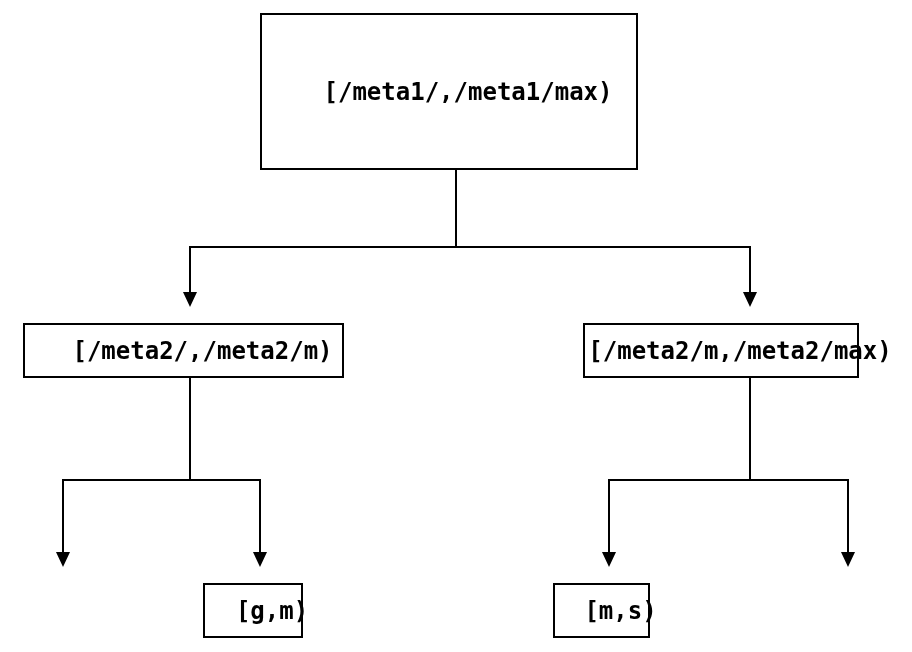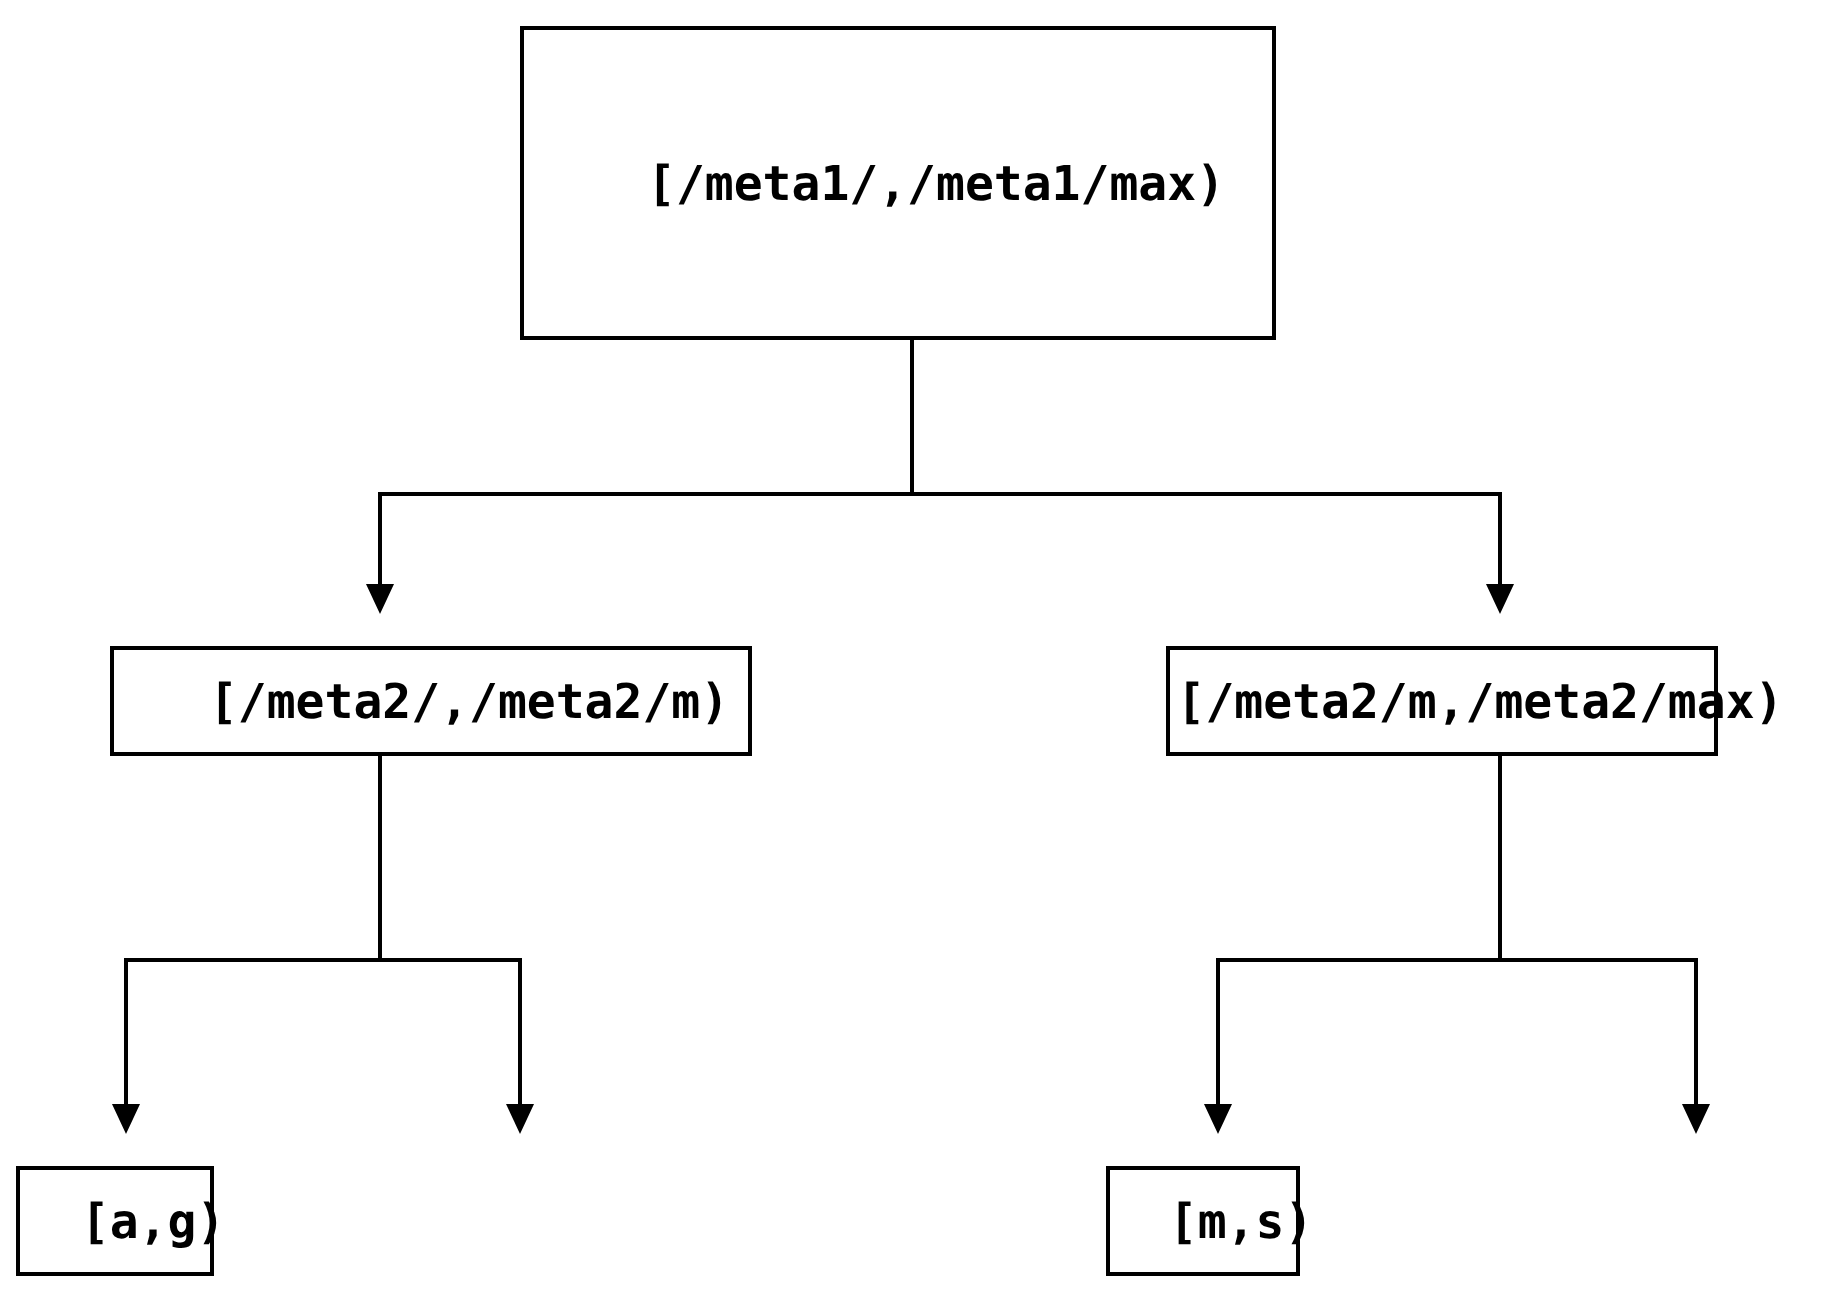--- a/index.html
+++ b/index.html
@@ -68,23 +68,23 @@
     <path d="M750 378 V480"></path>
     <path d="M609 480 H848"></path>
     <path d="M609 479 V553"></path>
     <polygon points="602,552 616,552 609,567"></polygon>
     <path d="M848 479 V553"></path>
     <polygon points="841,552 855,552 848,567"></polygon>
   </svg>
 
   <div class="node" style="left:260px; top:13px; width:378px; height:157px;">[/meta1/,/meta1/max)</div>
 
-  <div class="node" style="left:23px; top:323px; width:321px; height:55px;margin-left:32px;">[/meta2/,/meta2/m)</div>
+  <div class="node" style="left:23px; top:323px; width:321px; height:55px;">[/meta2/,/meta2/m)</div>
 
   <div class="node" style="left:583px; top:323px; width:276px; height:55px;">[/meta2/m,/meta2/max)</div>
 
-  <div class="node" style="left:8px; top:583px; width:99px; height:55px;">[a,g)</div>
 
+  <div class="node" style="left:203px; top:583px; width:100px; height:55px;">[g,m)</div>
 
   <div class="node" style="left:553px; top:583px; width:97px; height:55px;">[m,s)</div>
 
 
 </div>
 
 </body></html>

